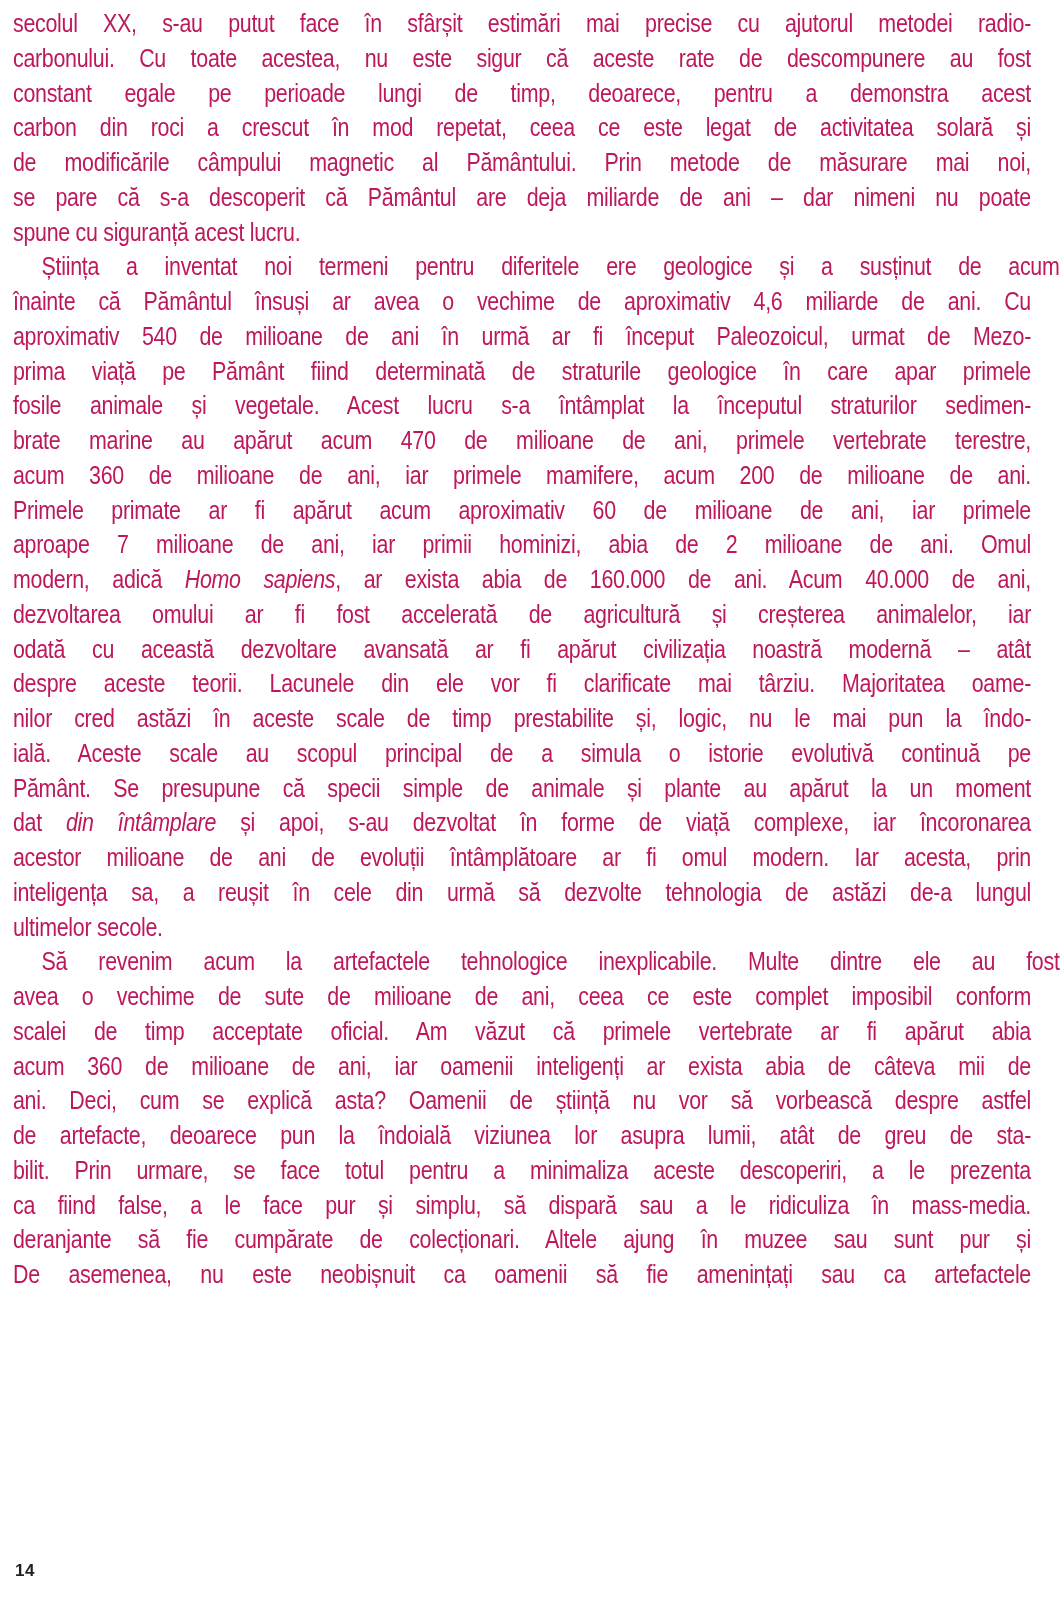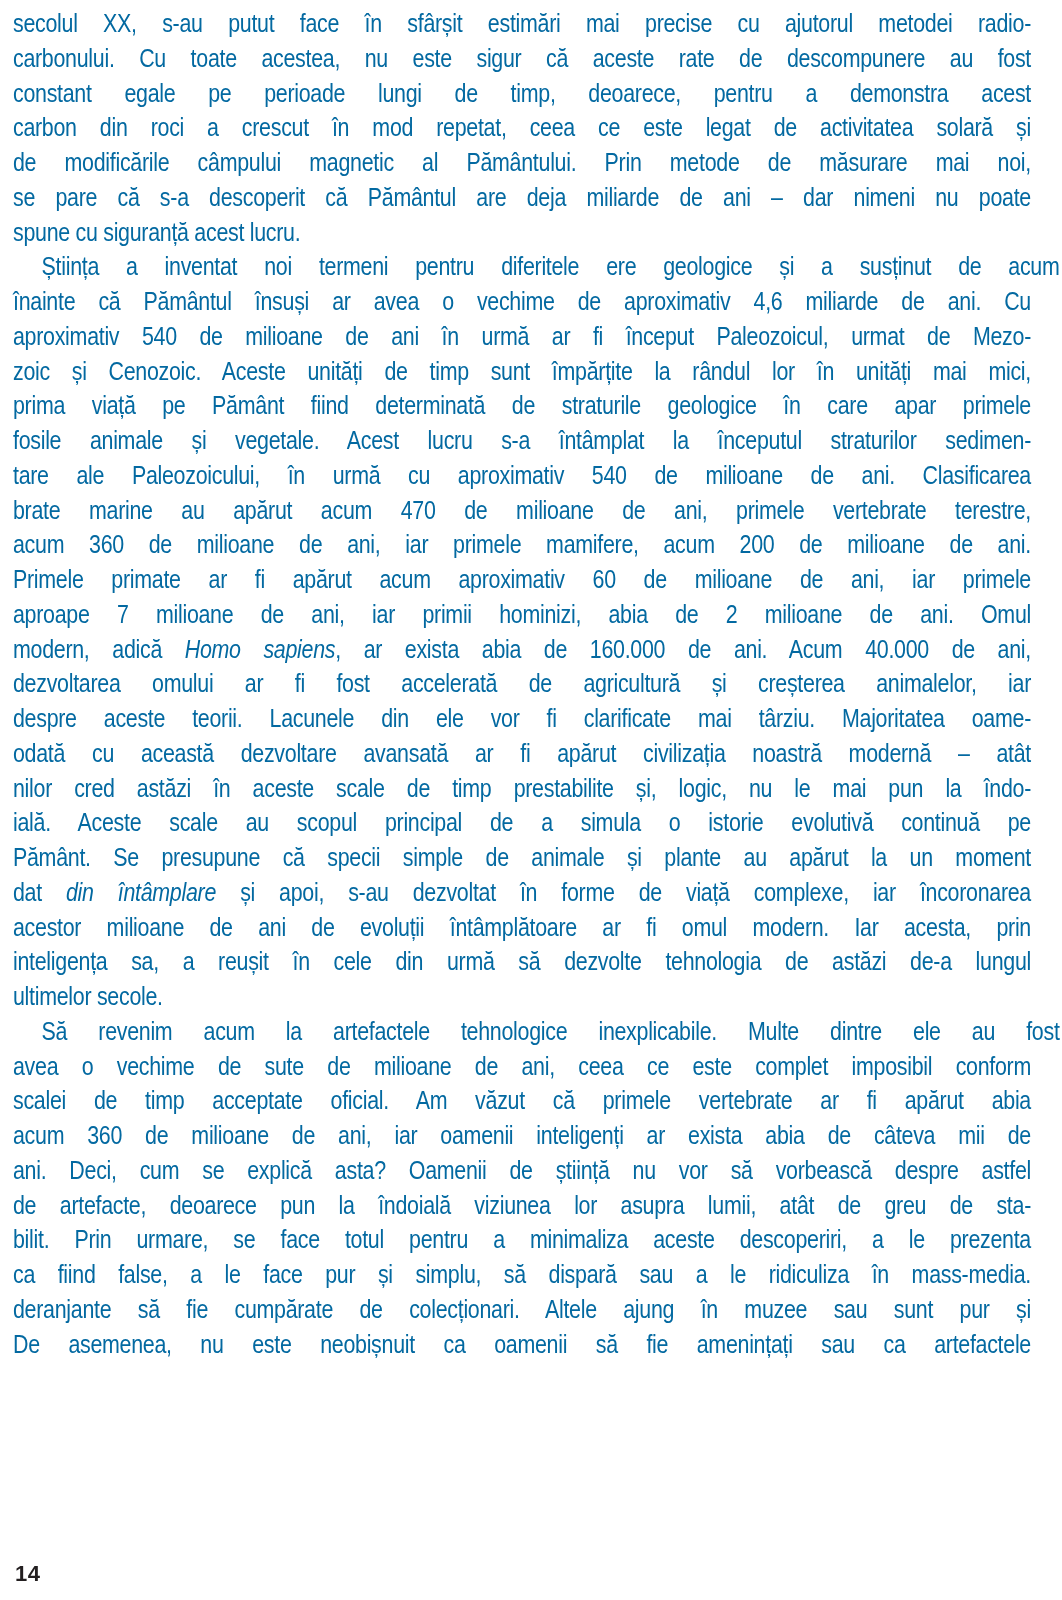--- a/index.html
+++ b/index.html
@@ -11,21 +11,21 @@
     width: 1062px;
     height: 1600px;
     position: relative;
     overflow: hidden;
   }
   .page {
     position: absolute;
     left: 13px;
     top: 6px;
     width: 1018px;
-    color: #0369a1;
+    color: #be185d;
   }
   .line {
     position: relative;
     height: 34.75px;
     line-height: 34.75px;
     white-space: nowrap;
   }
   .line .txt {
     display: block;
     font-family: "Liberation Sans", sans-serif;
@@ -45,21 +45,21 @@
   }
   .txt em {
     font-style: italic;
   }
   .page-number {
     position: absolute;
     left: 15px;
     top: 1561px;
     font-family: "Liberation Sans", sans-serif;
     font-weight: bold;
-    font-size: 22px;
+    font-size: 17px;
     color: #231f20;
     letter-spacing: 0.5px;
   }
 </style>
 </head>
 <body>
 
 <div class="page" id="page">
     <div>
       <div class="line justify">
@@ -88,54 +88,48 @@
       <div class="line justify indent">
         <span class="txt" style="width: 1211.9px; transform: scaleX(0.84);">Știința a inventat noi termeni pentru diferitele ere geologice și a susținut de acum</span>
       </div>
       <div class="line justify">
         <span class="txt" style="width: 1211.9px; transform: scaleX(0.84);">înainte că Pământul însuși ar avea o vechime de aproximativ 4,6 miliarde de ani. Cu</span>
       </div>
       <div class="line justify">
         <span class="txt" style="width: 1211.9px; transform: scaleX(0.84);">aproximativ 540 de milioane de ani în urmă ar fi început Paleozoicul, urmat de Mezo-</span>
       </div>
       <div class="line justify">
-        <span class="txt" style="width: 1211.9px; transform: scaleX(0.84);">zoic și Cenozoic. Aceste unități de timp sunt împărțite la rândul lor în unități mai mici,</span>
-      </div>
-      <div class="line justify">
         <span class="txt" style="width: 1211.9px; transform: scaleX(0.84);">prima viață pe Pământ fiind determinată de straturile geologice în care apar primele</span>
       </div>
       <div class="line justify">
         <span class="txt" style="width: 1211.9px; transform: scaleX(0.84);">fosile animale și vegetale. Acest lucru s-a întâmplat la începutul straturilor sedimen-</span>
-      </div>
-      <div class="line justify">
-        <span class="txt" style="width: 1211.9px; transform: scaleX(0.84);">tare ale Paleozoicului, în urmă cu aproximativ 540 de milioane de ani. Clasificarea</span>
       </div>
       <div class="line justify">
         <span class="txt" style="width: 1211.9px; transform: scaleX(0.84);">brate marine au apărut acum 470 de milioane de ani, primele vertebrate terestre,</span>
       </div>
       <div class="line justify">
         <span class="txt" style="width: 1211.9px; transform: scaleX(0.84);">acum 360 de milioane de ani, iar primele mamifere, acum 200 de milioane de ani.</span>
       </div>
       <div class="line justify">
         <span class="txt" style="width: 1211.9px; transform: scaleX(0.84);">Primele primate ar fi apărut acum aproximativ 60 de milioane de ani, iar primele</span>
       </div>
       <div class="line justify">
         <span class="txt" style="width: 1211.9px; transform: scaleX(0.84);">aproape 7 milioane de ani, iar primii hominizi, abia de 2 milioane de ani. Omul</span>
       </div>
       <div class="line justify">
         <span class="txt" style="width: 1211.9px; transform: scaleX(0.84);">modern, adică <em>Homo sapiens</em>, ar exista abia de 160.000 de ani. Acum 40.000 de ani,</span>
       </div>
       <div class="line justify">
         <span class="txt" style="width: 1211.9px; transform: scaleX(0.84);">dezvoltarea omului ar fi fost accelerată de agricultură și creșterea animalelor, iar</span>
       </div>
       <div class="line justify">
-        <span class="txt" style="width: 1211.9px; transform: scaleX(0.84);">despre aceste teorii. Lacunele din ele vor fi clarificate mai târziu. Majoritatea oame-</span>
+        <span class="txt" style="width: 1211.9px; transform: scaleX(0.84);">odată cu această dezvoltare avansată ar fi apărut civilizația noastră modernă – atât</span>
       </div>
       <div class="line justify">
-        <span class="txt" style="width: 1211.9px; transform: scaleX(0.84);">odată cu această dezvoltare avansată ar fi apărut civilizația noastră modernă – atât</span>
+        <span class="txt" style="width: 1211.9px; transform: scaleX(0.84);">despre aceste teorii. Lacunele din ele vor fi clarificate mai târziu. Majoritatea oame-</span>
       </div>
       <div class="line justify">
         <span class="txt" style="width: 1211.9px; transform: scaleX(0.84);">nilor cred astăzi în aceste scale de timp prestabilite și, logic, nu le mai pun la îndo-</span>
       </div>
       <div class="line justify">
         <span class="txt" style="width: 1211.9px; transform: scaleX(0.84);">ială. Aceste scale au scopul principal de a simula o istorie evolutivă continuă pe</span>
       </div>
       <div class="line justify">
         <span class="txt" style="width: 1211.9px; transform: scaleX(0.84);">Pământ. Se presupune că specii simple de animale și plante au apărut la un moment</span>
       </div>

